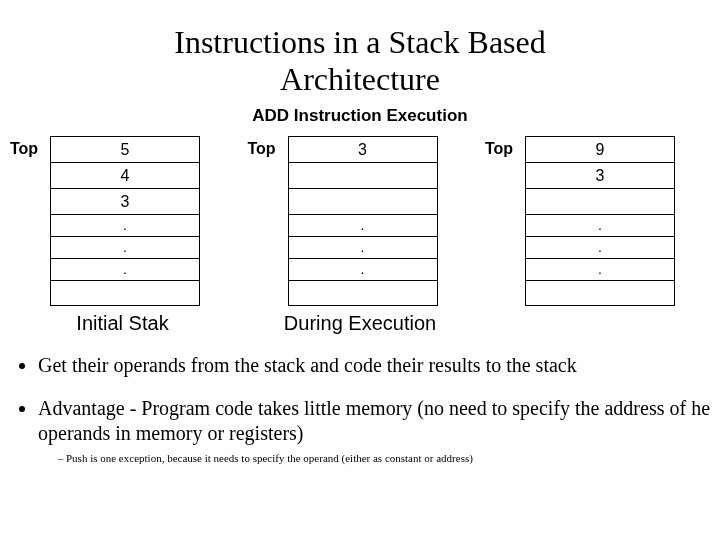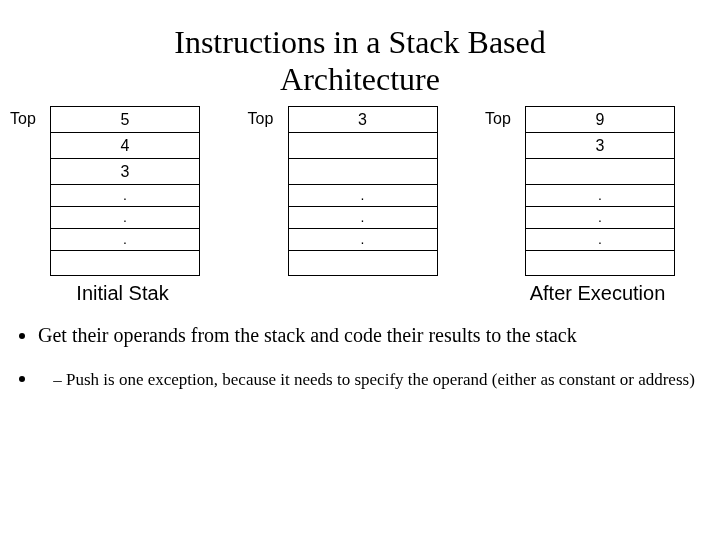--- a/index.html
+++ b/index.html
@@ -46,20 +46,21 @@
   .stack-body {
     width: 100%;
     display: flex;
     align-items: flex-start;
   }
   .top-label {
     font-size: 16px;
     width: 40px;
     padding-top: 4px;
     text-align: left;
+    font-weight: bold;
   }
   .stack-table {
     width: 150px;
   }
   .cell {
     height: 26px;
     line-height: 26px;
     text-align: center;
     font-size: 16px;
     border: 1px solid #000;
@@ -83,36 +84,37 @@
     margin: 0;
     padding-left: 28px;
   }
   ul.main > li {
     margin-bottom: 18px;
     line-height: 1.25;
   }
   ul.sub {
     margin: 6px 0 0 0;
     padding-left: 28px;
-    font-size: 17px;
+    font-size: 11px;
   }
   ul.sub > li {
     list-style-type: "– ";
     line-height: 1.2;
   }
 </style>
 </head>
 <body>
 
 <div class="title">
   <span>Instructions in a Stack Based</span><br>
   <span>Architecture</span>
 </div>
 
 <div class="diagram">
+  <div class="diagram-title">ADD Instruction Execution</div>
   <div class="stacks">
 
     <div class="stack-col">
       <div class="stack-body">
         <div class="top-label">Top</div>
         <div class="stack-table">
           <div class="cell">5</div>
           <div class="cell">4</div>
           <div class="cell">3</div>
           <div class="cell dot">.</div>
@@ -130,43 +132,44 @@
         <div class="stack-table">
           <div class="cell">3</div>
           <div class="cell"></div>
           <div class="cell"></div>
           <div class="cell dot">.</div>
           <div class="cell dot">.</div>
           <div class="cell dot">.</div>
           <div class="cell last"></div>
         </div>
       </div>
+      <div class="stack-caption">During Execution</div>
     </div>
 
     <div class="stack-col">
       <div class="stack-body">
         <div class="top-label">Top</div>
         <div class="stack-table">
           <div class="cell">9</div>
           <div class="cell">3</div>
           <div class="cell"></div>
           <div class="cell dot">.</div>
           <div class="cell dot">.</div>
           <div class="cell dot">.</div>
           <div class="cell last"></div>
         </div>
       </div>
-      <div class="stack-caption">After Execution</div>
     </div>
 
   </div>
 </div>
 
 <div class="bullets">
   <ul class="main">
     <li>Get their operands from the stack and code their results to the stack</li>
     <li>
+      <span>Advantage - Program code takes little memory (no need to specify the address of he operands in memory or registers)</span>
       <ul class="sub">
         <li>Push is one exception, because it needs to specify the operand (either as constant or address)</li>
       </ul>
     </li>
   </ul>
 </div>
 
 </body></html>

